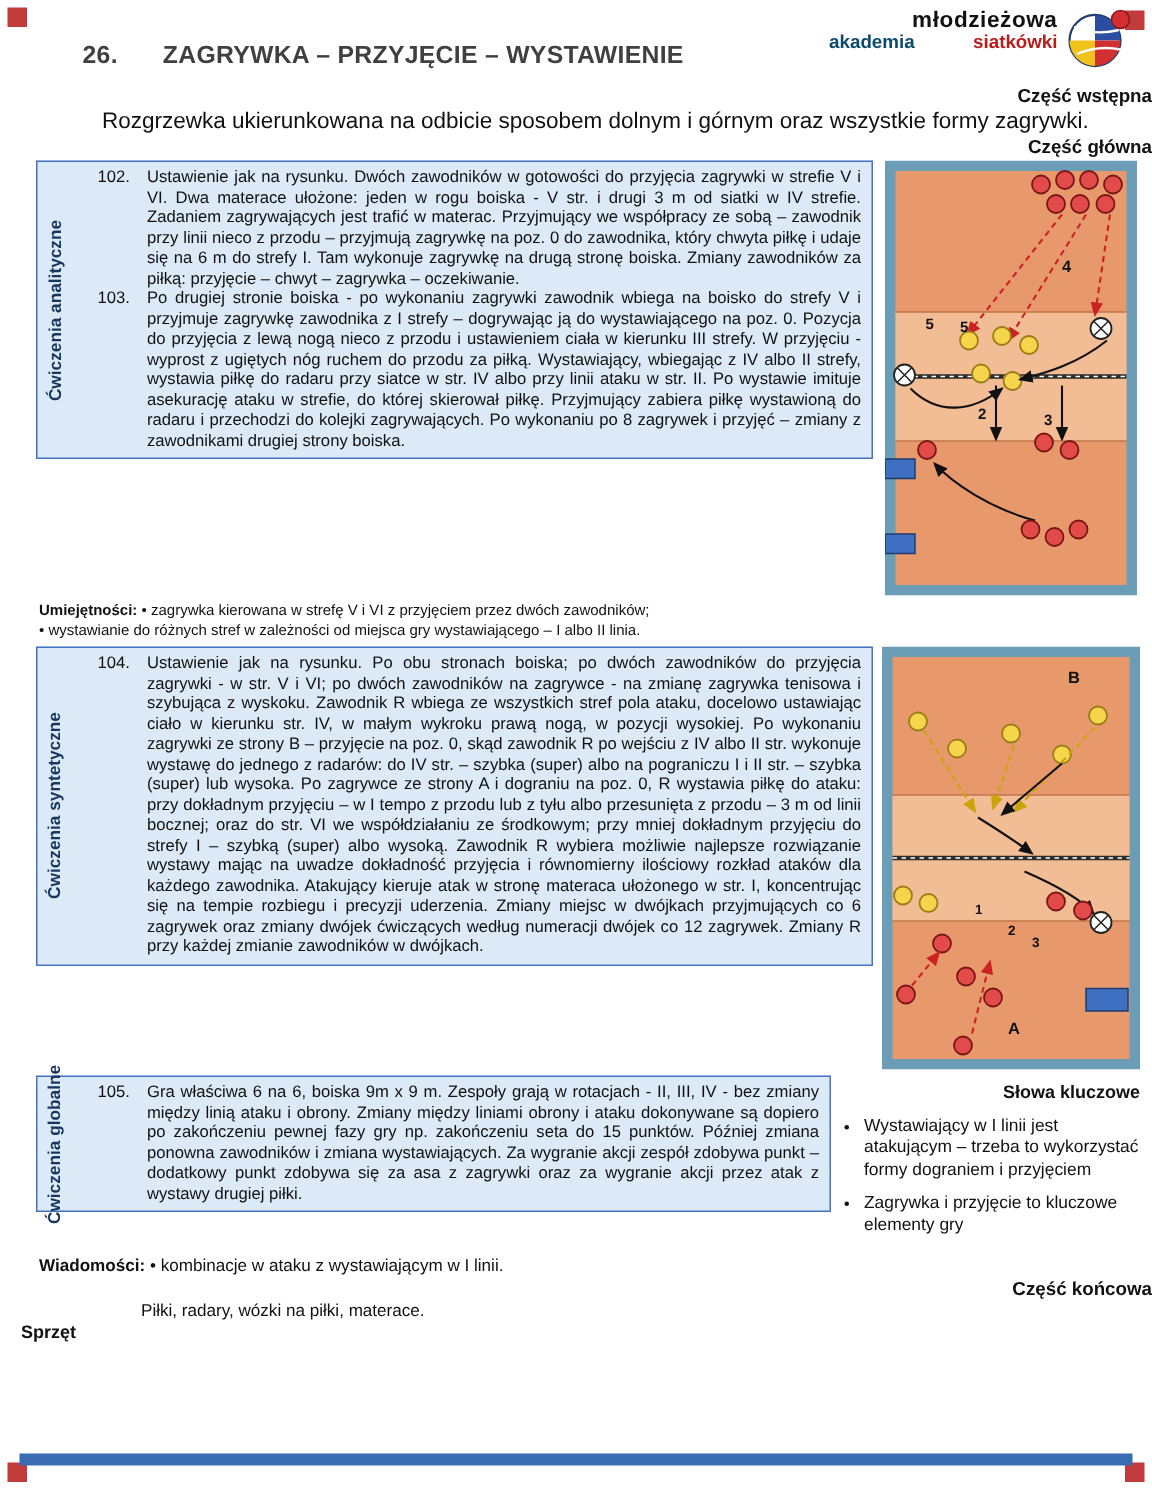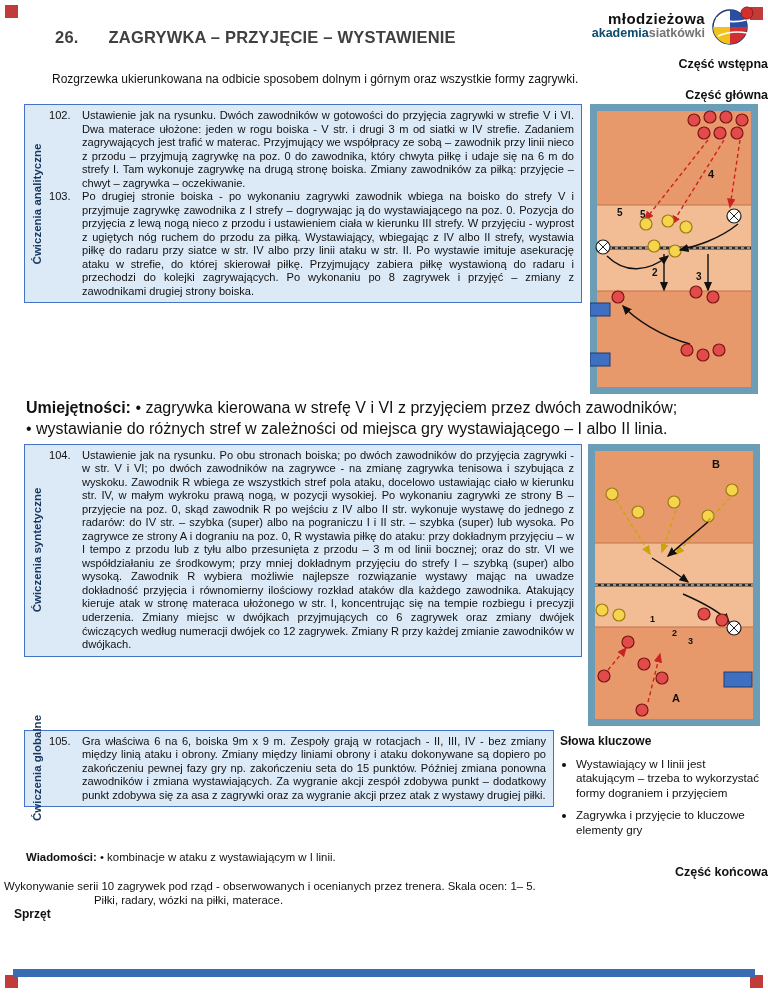--- a/index.html
+++ b/index.html
@@ -9,44 +9,44 @@
     font-family:"Liberation Sans", sans-serif; color:#111;
   }
   .corner { position:absolute; width:13px; height:13px; background:#C23B3B; }
   .c-tl { left:5px; top:5px; } .c-tr { right:5px; top:7px; }
   .c-bl { left:5px; bottom:6px; } .c-br { right:5px; bottom:6px; }
   .bottom-bar { position:absolute; left:13px; right:13px; bottom:17px; height:8px; background:#3A6CB3; }
 
   .header { position:relative; height:56px; }
   .title-line { position:absolute; left:55px; top:28px; display:flex; gap:30px;
     color:#404040; font-weight:bold; font-size:16.5px; letter-spacing:0.2px; }
-  .logo { position:absolute; right:14px; top:6px; display:flex; align-items:center; gap:5px; }
+  .logo { position:absolute; right:14px; top:6px; display:flex; align-items:flex-start; gap:5px; }
   .logo-text { text-align:right; line-height:1.08; }
   .logo-l1 { font-weight:bold; font-size:15px; color:#111; letter-spacing:0.4px; }
   .logo-l2 { font-size:12.5px; font-weight:bold; }
-  .logo-acc { color:#0c4a6e; } .logo-rest { color:#737373; }
+  .logo-acc { color:#0c4a6e; } .logo-rest { color:#b91c1c;margin-left:39px; }
 
   .chead { text-align:right; font-weight:bold; font-size:12.5px; margin:1px 0; }
-  .intro { font-size:12px; margin:1px 10px 2px 4px;padding-left:48px; }
+  .intro { font-size:15px; margin:1px 10px 2px 20px;padding-left:48px; }
 
   .row { display:flex; margin:2px 8px 4px 24px; gap:6px; align-items:flex-start; }
   .ex-box { flex:1; display:flex; background:#DCE9F7; border:1.5px solid #4573C4; }
   .vcol { width:24px; flex:none; align-self:stretch; display:flex; align-items:center; justify-content:center; }
   .vcol span { transform:rotate(-90deg); white-space:nowrap; font-weight:bold; font-size:11.5px; color:#17375E; }
-  .ex-content { flex:1; padding:4px 7px 4px 0; }
+  .ex-content { flex:1; padding:4px 7px 4px 0;margin-left:16px; }
   .ex-item { display:flex; font-size:11.1px; line-height:1.22; text-align:justify; }
   .ex-num { flex:none; width:33px; }
   .ex-text { flex:1; }
   .dcol { flex:none; width:172px; display:flex; justify-content:center; }
 
-  .skills { margin:3px 10px 4px 26px; font-size:16px; line-height:1.3; }
+  .skills { margin:3px 10px 4px 26px; font-size:10px; line-height:1.3; }
   .skills b { font-weight:bold; }
 
   .kw { flex:none; width:200px; font-size:11.6px; padding-top:4px; line-height:1.25; }
-  .kw-head { text-align:left; font-weight:bold; font-size:12px; margin-bottom:8px; }
+  .kw-head { text-align:right; font-weight:bold; font-size:12px; margin-bottom:8px; }
   .kw ul { margin:0; padding-left:16px; }
   .kw li { margin-bottom:8px; }
 
   .knowledge { margin:6px 10px 2px 26px; font-size:11.4px; }
   .ftext { font-size:11.4px; margin:1px 10px 1px 4px; }
 
   .equip-row { position:relative; height:34px; margin-top:2px; }
   .equip-label { position:absolute; left:14px; top:13px; font-weight:bold; font-size:12px; }
   .equip-text { position:absolute; left:94px; top:0; font-size:11.4px; }
 
@@ -294,20 +294,19 @@
       </ul>
     </div>
   </div>
 
   <p class="knowledge">
     <b>Wiadomości:</b>
     <span>• kombinacje w ataku z wystawiającym w I linii.</span>
   </p>
 
   <div class="chead">Część końcowa</div>
-  <p class="ftext">Wykonywanie serii 10 zagrywek pod rząd - obserwowanych i ocenianych przez trenera. Skala ocen: 1– 5.</p>
 
   <div class="equip-row">
     <span class="equip-text">Piłki, radary, wózki na piłki, materace.</span>
     <span class="equip-label">Sprzęt</span>
   </div>
 
 </div>
 
 </body></html>

